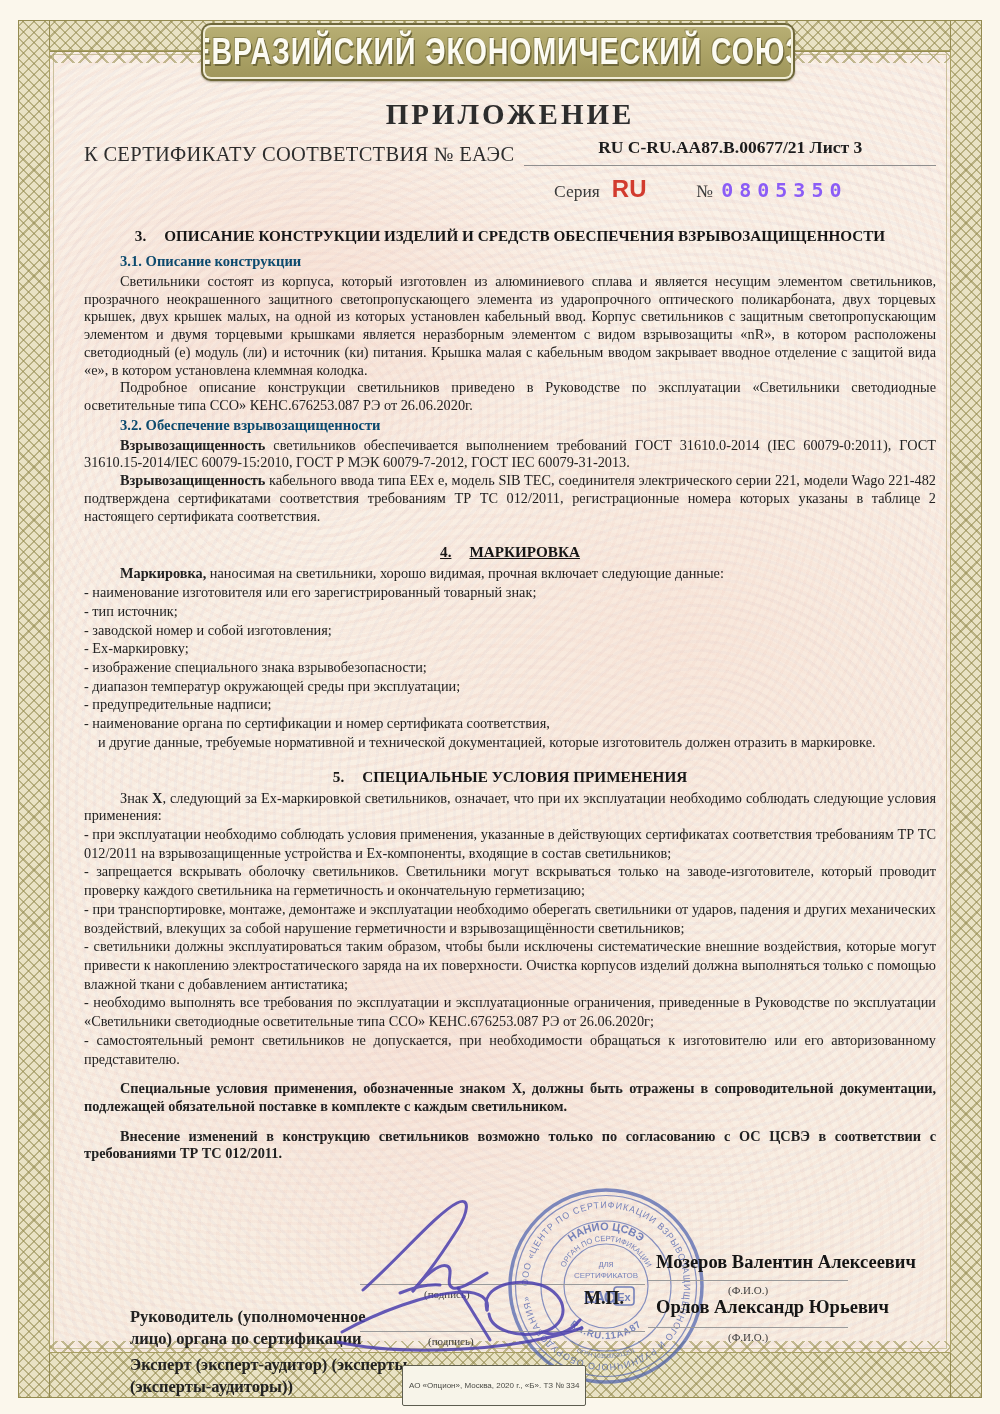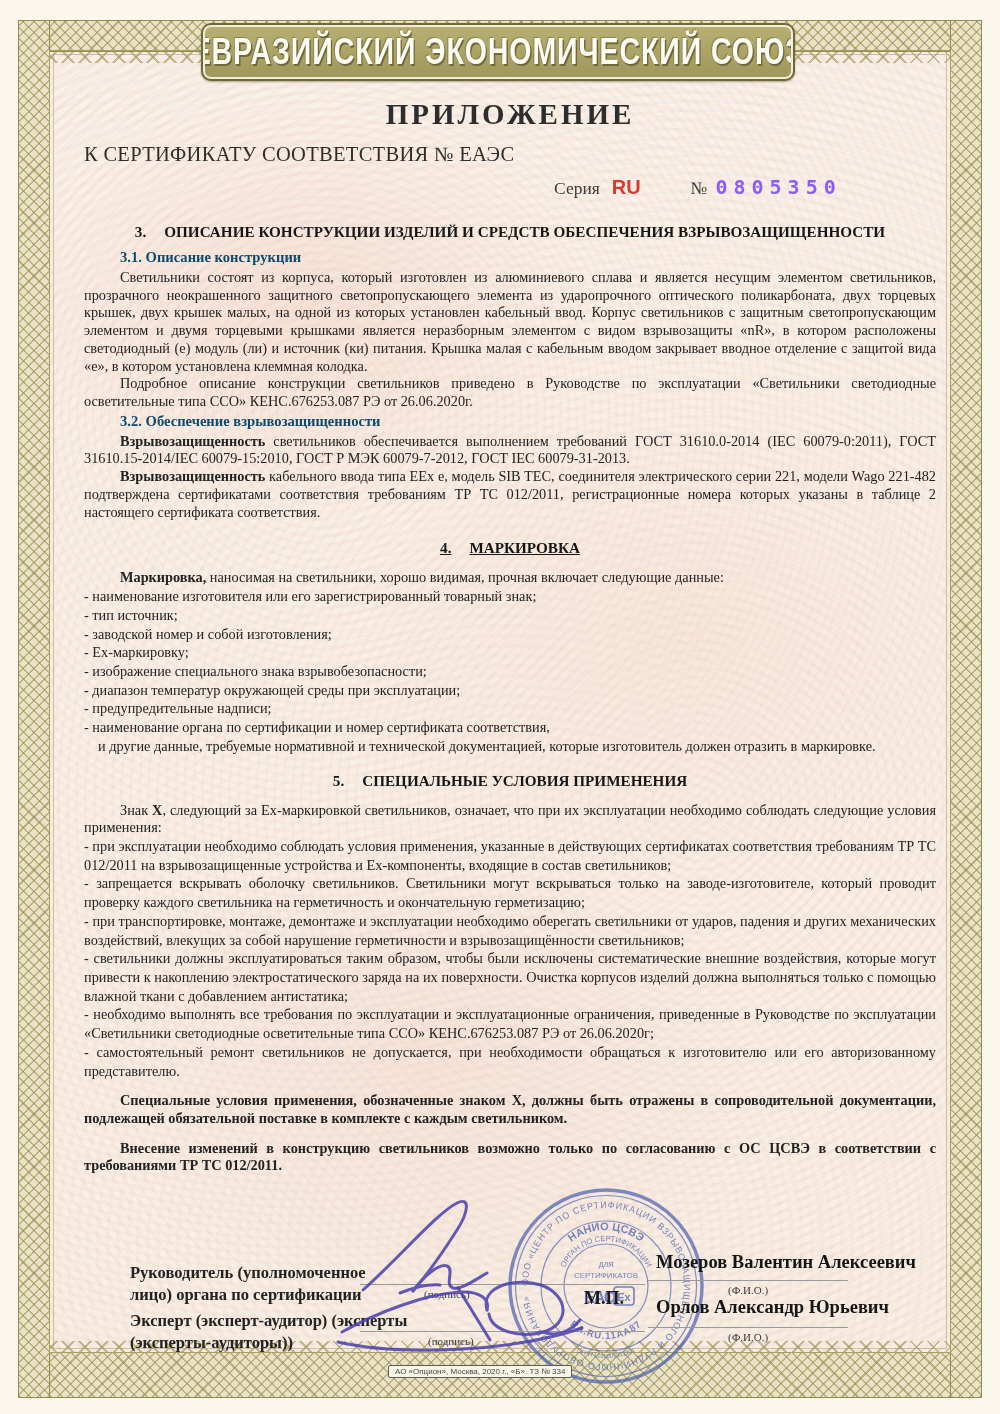--- a/index.html
+++ b/index.html
@@ -66,46 +66,46 @@
   .content{position:absolute;left:84px;right:64px;top:88px;z-index:3;}
   .doc-title{
     text-align:center;font-size:29px;letter-spacing:3px;font-weight:600;color:#2d2d2d;margin-top:10px;
   }
   .subtitle-row{display:flex;align-items:flex-end;margin-top:12px;}
   .subtitle{font-size:20.5px;white-space:nowrap;color:#2d2d2d;letter-spacing:.3px;}
   .cert-line{flex:1;margin-left:10px;border-bottom:1.5px solid #8f8f8f;text-align:center;}
   .cert-no{display:inline-block;font-weight:bold;font-size:17.5px;color:#1c1c1c;transform:translateY(-7px);white-space:nowrap;}
   .series-row{display:flex;align-items:baseline;margin-top:9px;padding-left:470px;}
   .series-label{font-size:17.5px;color:#3a3a3a;}
-  .series-ru{font-family:"Liberation Sans",sans-serif;font-weight:bold;font-size:20px;color:#d23b2e;margin-left:12px;}
+  .series-ru{font-family:"Liberation Sans",sans-serif;font-weight:bold;font-size:24px;color:#d23b2e;margin-left:12px;}
   .no-sign{font-size:17.5px;color:#3a3a3a;margin-left:50px;}
   .serial{font-family:"DejaVu Sans Mono",monospace;font-weight:bold;font-size:20px;letter-spacing:6px;color:#8b5cf6;margin-left:8px;}
   .sec-head{text-align:center;font-weight:bold;font-size:15.2px;color:#161616;}
   .sec-head .num{margin-right:18px;}
   .mt-sec3{margin-top:24px;} .mt-sec4{margin-top:18px;text-decoration:underline;} .mt-sec5{margin-top:16px;}
   .sub-head{font-weight:bold;font-size:14.6px;text-indent:36px;margin-top:8px;color:#0c4a6e;}
   .p{font-size:14.3px;line-height:1.24;text-align:justify;text-indent:36px;margin:0;color:#222;}
   .p.first{margin-top:3px;}
   .p.b{font-weight:bold;margin-top:12px;}
   .li{font-size:14.3px;line-height:1.31;text-align:justify;margin:0;color:#222;}
   .closing{font-size:14.3px;line-height:1.31;text-align:justify;text-indent:14px;margin:0;color:#222;}
-  .intro{margin-top:12px;}
+  .intro{margin-top:4px;}
   .lead{font-weight:bold;}
   
   .abs{position:absolute;z-index:5;}
-  .sig-label{font-size:16.5px;font-weight:600;color:#222;line-height:1.32;}
+  .sig-label{font-size:16.5px;font-weight:600;color:#222;line-height:1.32;margin-top:44px;}
   .sig-rule{border-bottom:1px solid #9a9a9a;height:0;}
   .cap{font-size:11px;color:#3c3c3c;}
   .person-name{font-size:18.5px;font-weight:bold;color:#151515;white-space:nowrap;}
   .mp{font-size:18px;font-weight:bold;color:#1a1a1a;z-index:7;}
   .footer-imprint{
-    position:absolute;left:388px;top:1365px;z-index:7;
+    position:absolute;left:402px;top:1365px;z-index:7;
     background:#f7f4e9;border:1px solid #5d5d50;border-radius:2px;
     font-family:"Liberation Sans",sans-serif;font-size:8px;color:#4a4a44;
-    padding:1px 6px;white-space:nowrap;
+    padding:15px 6px;white-space:nowrap;
   }
   .stamp{position:absolute;left:506px;top:1186px;width:200px;height:200px;z-index:4;opacity:.88;}
   .ink{position:absolute;z-index:6;}
 </style>
 </head>
 <body>
 
 <div class="page">
   <div class="paper"></div>
 
@@ -124,20 +124,21 @@
         <span class="banner-text">ЕВРАЗИЙСКИЙ ЭКОНОМИЧЕСКИЙ СОЮЗ</span>
       </div>
     </div>
   </div>
 
   <div class="content">
     <div class="doc-title">ПРИЛОЖЕНИЕ</div>
 
     <div class="subtitle-row">
       <span class="subtitle">К СЕРТИФИКАТУ СООТВЕТСТВИЯ № ЕАЭС</span>
+      <span class="cert-line"><span class="cert-no">RU C-RU.AA87.B.00677/21 Лист 3</span></span>
     </div>
 
     <div class="series-row">
       <span class="series-label">Серия</span>
       <span class="series-ru">RU</span>
       <span class="no-sign">№</span>
       <span class="serial">0805350</span>
     </div>
 
     <div class="sec-head mt-sec3">

